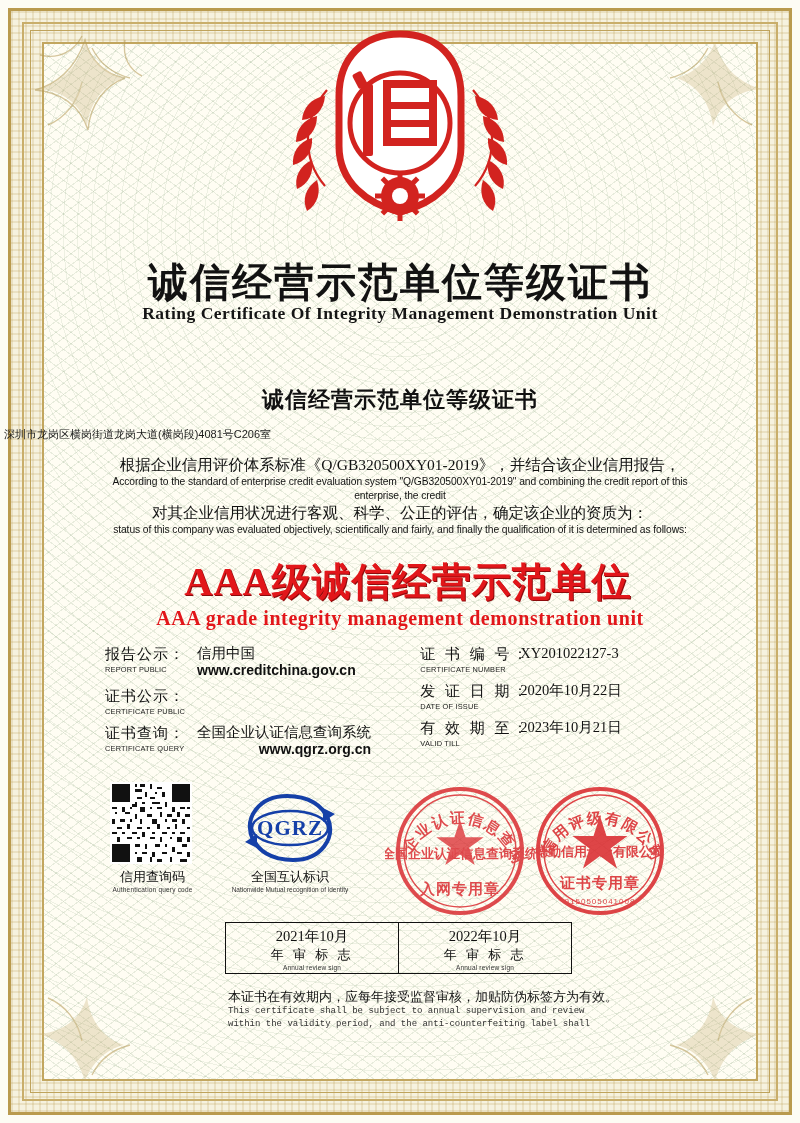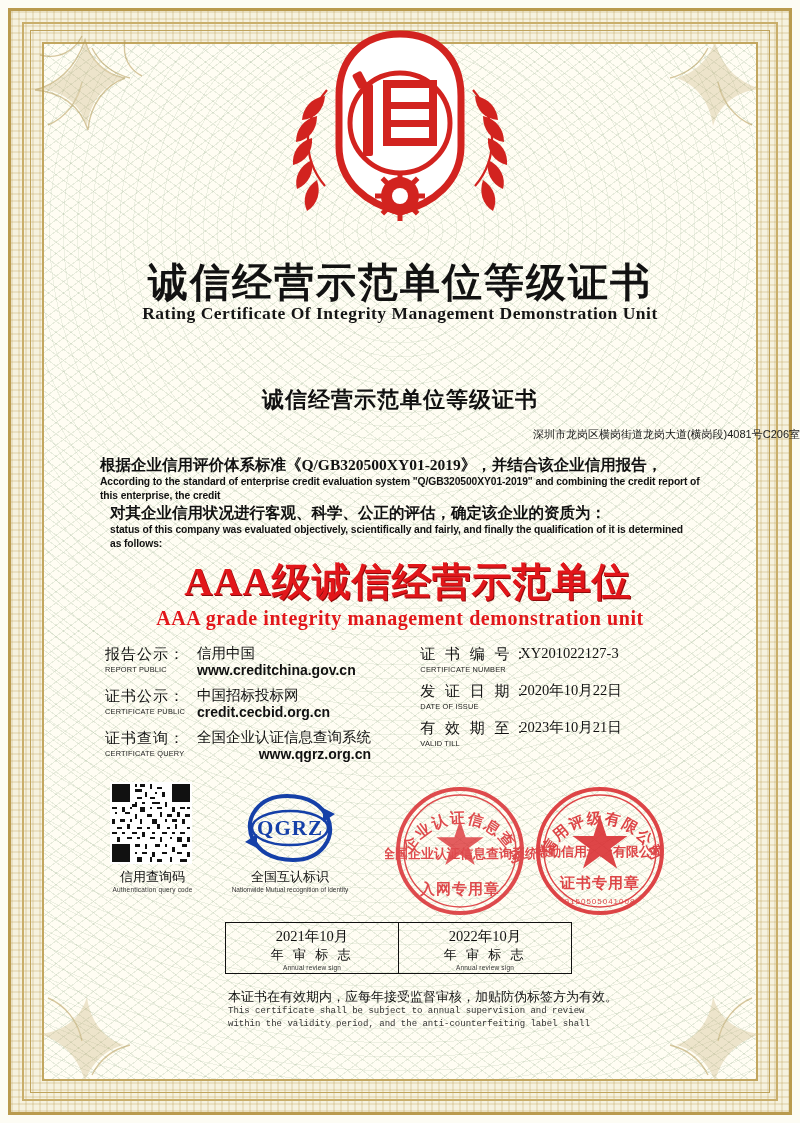--- a/index.html
+++ b/index.html
@@ -88,29 +88,28 @@
   .company{
     position:absolute;left:0;right:0;top:385px;
     text-align:center;
     font-family:"Liberation Serif",serif;
     font-weight:bold;
     font-size:22px;
     letter-spacing:1px;
     color:#111;
   }
   .address{
-    position:absolute;left:16px;right:0;top:427px;
-    text-align:right;
+    position:absolute;left:4px;right:0;top:427px;
+    text-align:left;
     font-size:11px;
     color:#1a1a1a;
   }
   .para{
     position:absolute;left:100px;right:100px;
-    text-align:left;
-    font-weight:bold;
+    text-align:center;
   }
   .para .cn{
     font-family:"Liberation Serif",serif;
     font-size:15.5px;color:#111;line-height:20px;
   }
   .para .en{
     font-size:10.3px;color:#111;line-height:14px;letter-spacing:-0.1px;
   }
   .p1{top:455px;}
   .p2{top:503px;left:110px;right:110px;}
@@ -327,24 +326,20 @@
           <div class="ivalue">
             <span>信用中国</span>
             <span class="sub">www.creditchina.gov.cn</span>
           </div>
         </div>
 
         <div class="irow">
           <div class="ilabel">
             <div class="cn">证书公示：</div>
             <div class="en">CERTIFICATE PUBLIC</div>
-          </div>
-          <div class="ivalue">
-            <span>中国招标投标网</span>
-            <span class="sub">credit.cecbid.org.cn</span>
           </div>
         </div>
 
         <div class="irow">
           <div class="ilabel">
             <div class="cn">证书查询：</div>
             <div class="en">CERTIFICATE QUERY</div>
           </div>
           <div class="ivalue">
             <span>全国企业认证信息查询系统</span>

